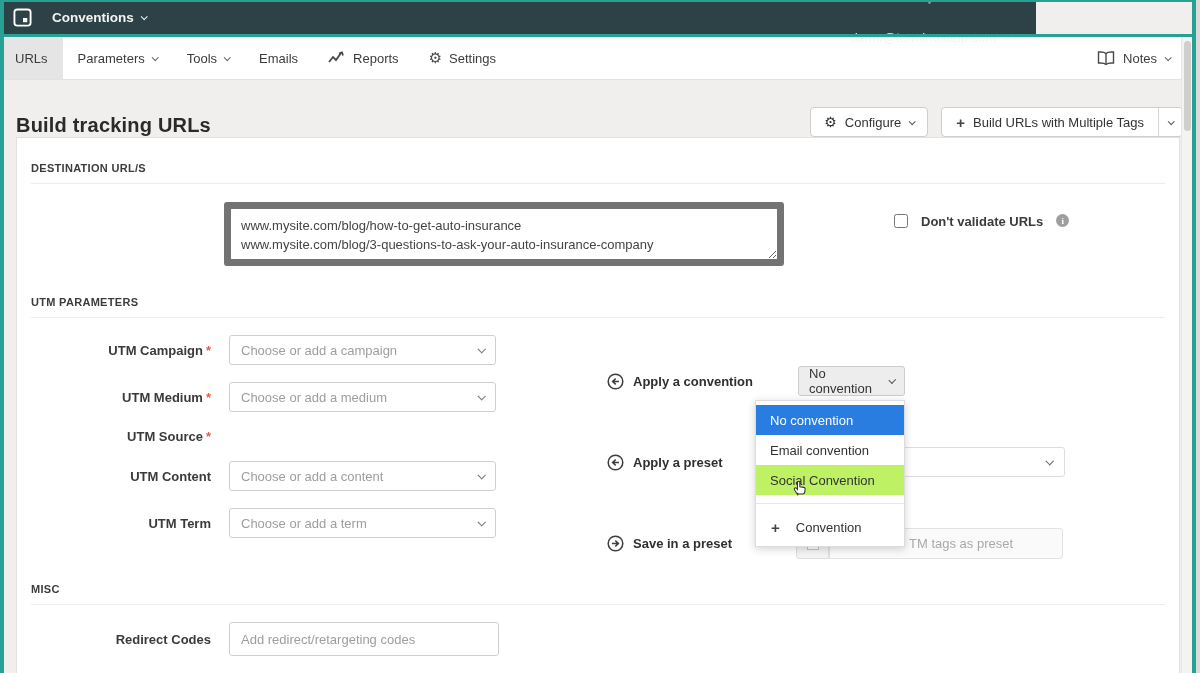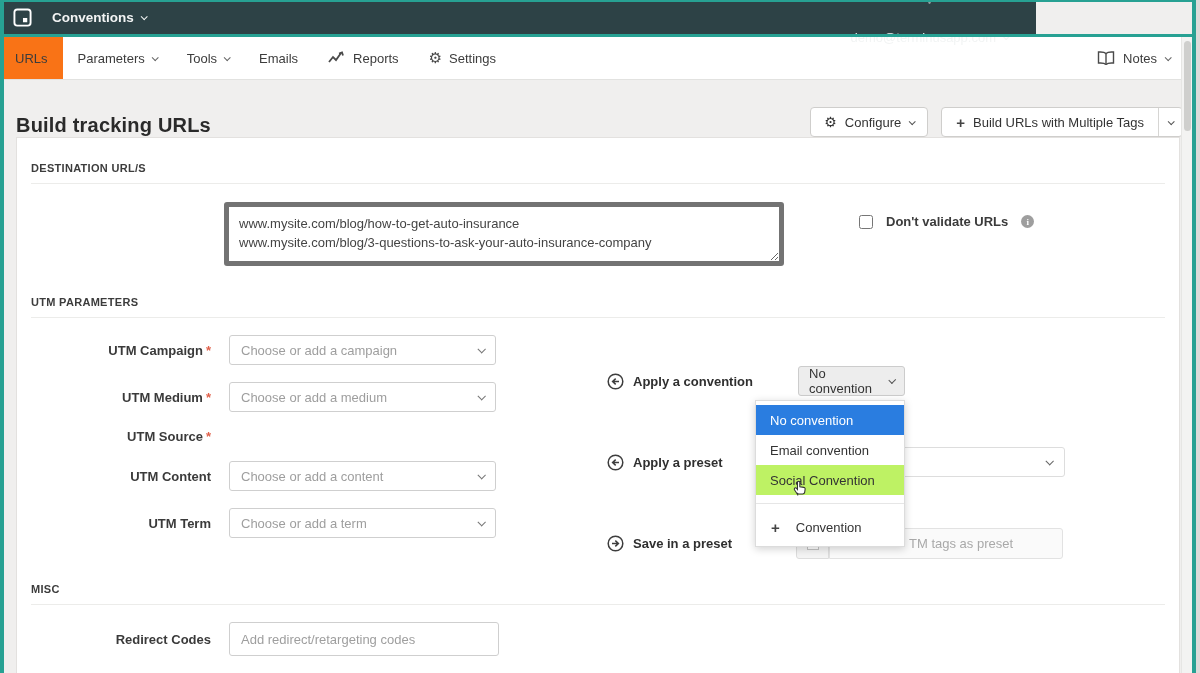--- a/index.html
+++ b/index.html
@@ -25,21 +25,21 @@
   .account { display:flex; align-items:center; gap:7px; font-size:13px; cursor:pointer; }
 
   .chev { display:inline-block; width:6px; height:6px; border-right:1.5px solid currentColor;
           border-bottom:1.5px solid currentColor; transform:rotate(45deg) translateY(-1px); }
   .chev-sm { width:5px; height:5px; }
 
   
   .tabbar { position:absolute; left:0; top:37px; width:1200px; height:43px; background:#fff;
             border-bottom:1px solid #e2e2e0; display:flex; align-items:stretch; z-index:5; }
   .tab { display:flex; align-items:center; gap:7px; padding:0 15px; color:#3c3c3c; cursor:pointer; }
-  .tab.active { background:#f97316; }
+  .tab.active { background:#e5e5e5; }
   .tab .gear-glyph { font-size:15px; color:#4a4a4a; }
   .tabbar-right { margin-left:auto; display:flex; align-items:center; gap:8px; padding-right:30px; cursor:pointer; color:#3c3c3c; }
   .book-icon, .chart-icon { width:18px; height:14px; }
 
   
   .pagehead { position:absolute; left:0; top:80px; width:1200px; height:57px; display:flex; align-items:flex-end; z-index:4; }
   .page-title { margin-left:16px; font-size:20px; font-weight:bold; color:#2a2a2a; letter-spacing:.2px; }
   .head-actions { margin-left:auto; margin-right:17px; display:flex; align-items:center; gap:13px; }
   .btn { height:30px; display:flex; align-items:center; gap:8px; background:#fff; border:1px solid #cfcecc;
          border-radius:4px; padding:0 13px; color:#333; cursor:pointer; }
@@ -49,25 +49,25 @@
   .split .caret { display:flex; align-items:center; padding:0 9px; border-left:1px solid #d6d5d3; cursor:pointer; }
   .plus-glyph { font-size:15px; font-weight:bold; color:#444; }
 
   
   .panel { position:absolute; left:16px; top:137px; width:1164px; height:700px; background:#fff;
            border:1px solid #e3e1df; padding:0 14px; z-index:3; }
   .sec-title { font-size:11px; font-weight:bold; color:#3c3c3c; letter-spacing:.3px; padding-top:24px; }
   .rule { border:none; border-top:1px solid #ececea; margin-top:9px; }
 
   .dest-textarea { display:block; margin:18px 0 0 193px; width:560px; height:64px; resize:both;
-                   border:5px solid #737373; border-radius:3px; padding:7px 10px; font-family:inherit;
+                   border:7px solid #737373; border-radius:3px; padding:7px 10px; font-family:inherit;
                    font-size:13px; line-height:19px; color:#444; }
   .helper { margin:8px 0 0 193px; font-size:12px; color:#9b9b9b; }
 
-  .validate-row { position:absolute; left:842px; top:76px; display:flex; align-items:center; gap:13px; }
+  .validate-row { position:absolute; left:877px; top:76px; display:flex; gap:13px; }
   .validate-row input { width:14px; height:14px; cursor:pointer; }
   .validate-label { font-weight:600; color:#3b3b3b; }
   .info-dot { display:inline-flex; align-items:center; justify-content:center; width:13px; height:13px;
               border-radius:50%; background:#9e9e9e; color:#fff; font-size:9px; font-weight:bold; font-family:"Liberation Serif",serif; }
 
   .form-rows { margin-top:17px; }
   .frow { display:flex; align-items:center; margin-bottom:17px; }
   .flabel { width:180px; text-align:right; font-weight:600; color:#3a3a3a; }
   .req { color:#e0604a; margin-left:3px; }
   .fselect { margin-left:18px; width:267px; height:30px; border:1px solid #cfcfcf; border-radius:3px;

